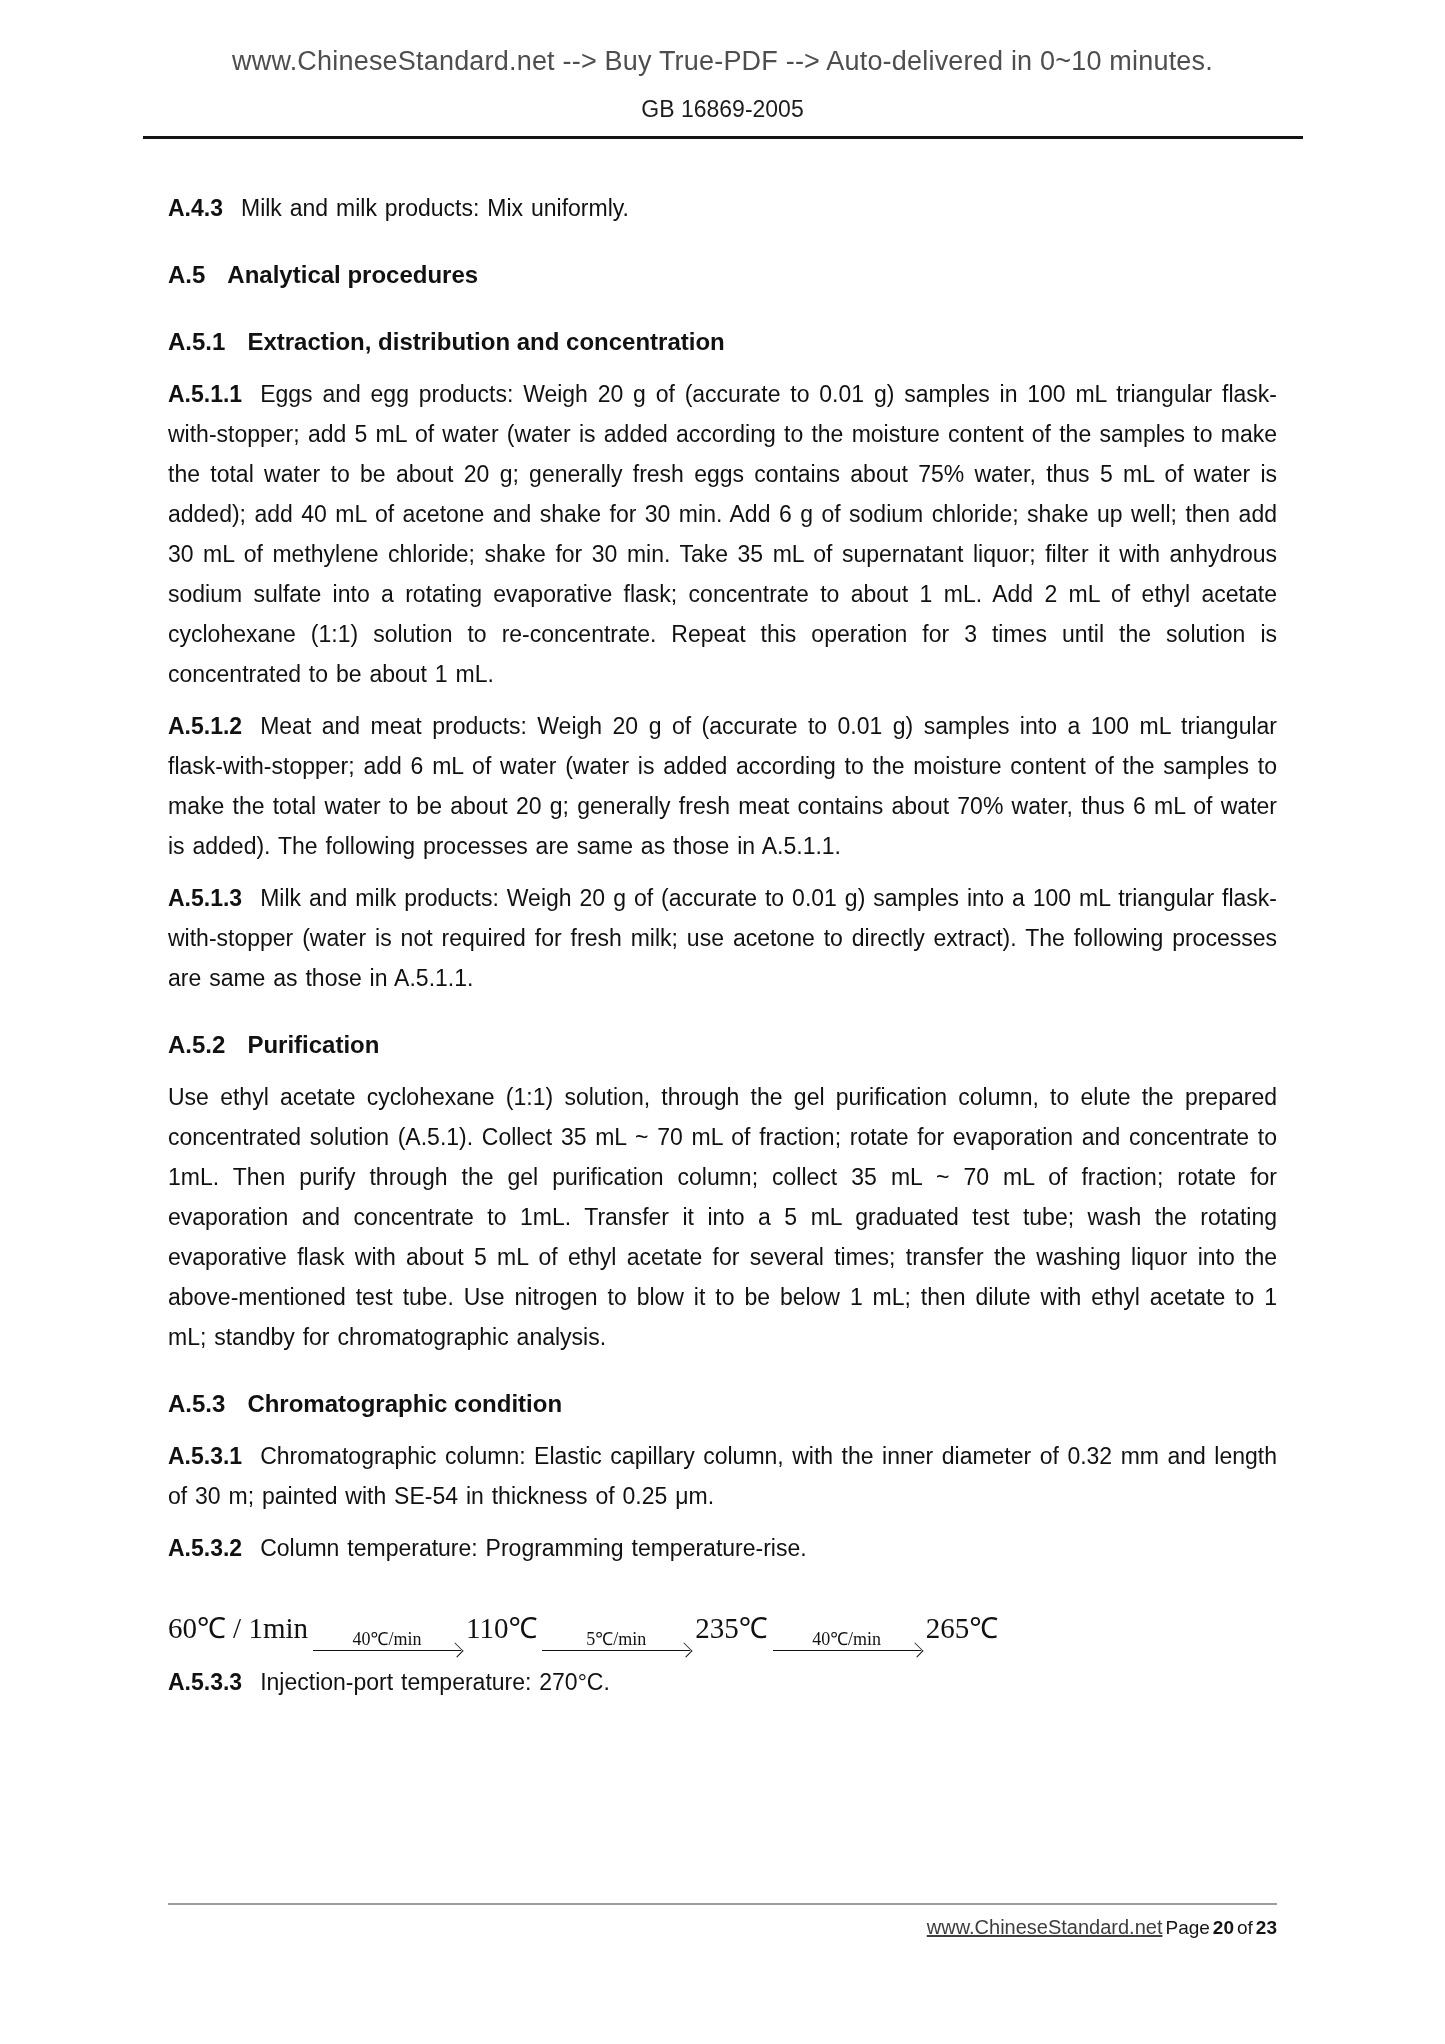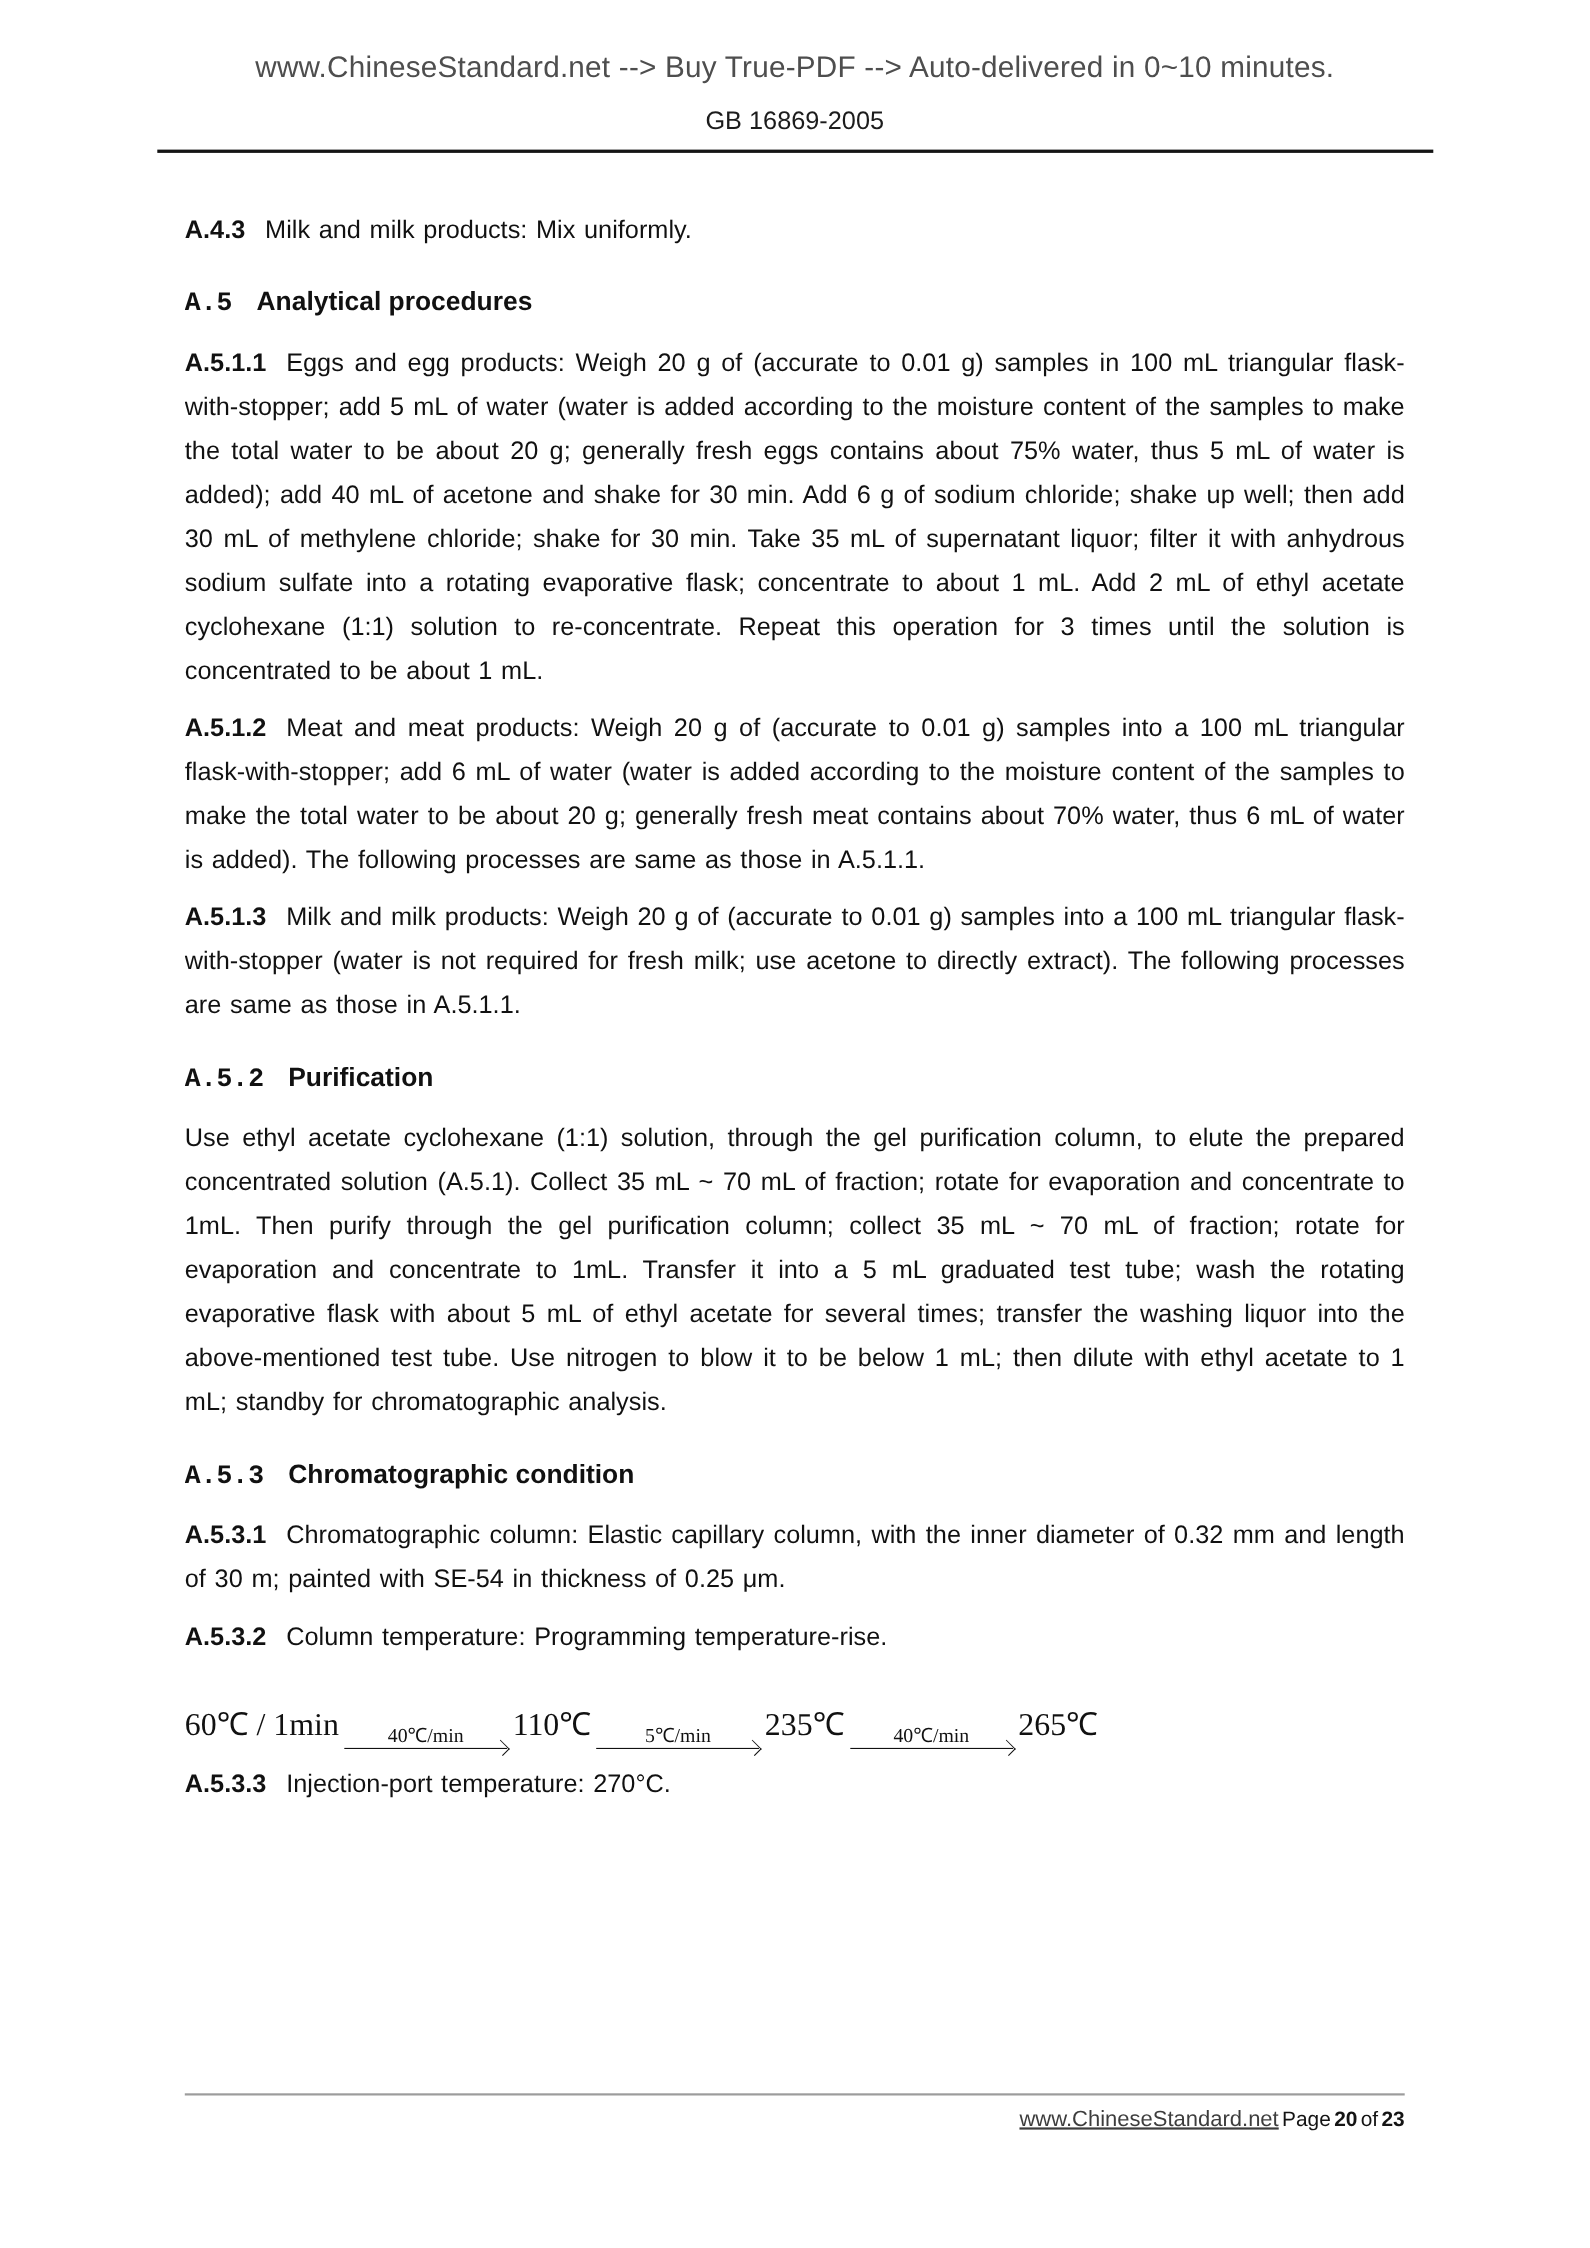--- a/index.html
+++ b/index.html
@@ -36,21 +36,21 @@
     font-size:23px;line-height:40px;
     text-align:justify;
     word-spacing:1.5px;
   }
   .para.first{margin-top:0;}
   .secnum{font-weight:bold;margin-right:18px;}
   .head{
     margin:27px 0 0 0;
     font-size:24px;line-height:40px;font-weight:bold;
   }
-  .head .secnum{margin-right:22px;font-family:Liberation Mono, monospace;}
+  .head .secnum{margin-right:22px;}
   
   .formula{
     margin:16px 0 0 0;
     display:flex;align-items:flex-end;
     font-family:"Liberation Serif",serif;
     font-size:29px;color:#111;
     height:62px;
   }
   .f-text{white-space:nowrap;}
   .f-arrow{
@@ -96,20 +96,21 @@
   <div class="hdr-banner">www.ChineseStandard.net --&gt; Buy True-PDF --&gt; Auto-delivered in 0~10 minutes.</div>
   <div class="hdr-code">GB 16869-2005</div>
   <div class="hdr-rule"></div>
 
   <div class="content">
 
     <p class="para first"><b class="secnum">A.4.3</b><span>Milk and milk products: Mix uniformly.</span></p>
 
     <p class="head"><b class="secnum">A.5</b><span>Analytical procedures</span></p>
 
+    <p class="head"><b class="secnum">A.5.1</b><span>Extraction, distribution and concentration</span></p>
 
     <p class="para"><b class="secnum">A.5.1.1</b><span>Eggs and egg products: Weigh 20 g of (accurate to 0.01 g) samples in 100 mL triangular flask-with-stopper; add 5 mL of water (water is added according to the moisture content of the samples to make the total water to be about 20 g; generally fresh eggs contains about 75% water, thus 5 mL of water is added); add 40 mL of acetone and shake for 30 min. Add 6 g of sodium chloride; shake up well; then add 30 mL of methylene chloride; shake for 30 min. Take 35 mL of supernatant liquor; filter it with anhydrous sodium sulfate into a rotating evaporative flask; concentrate to about 1 mL. Add 2 mL of ethyl acetate cyclohexane (1:1) solution to re-concentrate. Repeat this operation for 3 times until the solution is concentrated to be about 1 mL.</span></p>
 
     <p class="para"><b class="secnum">A.5.1.2</b><span>Meat and meat products: Weigh 20 g of (accurate to 0.01 g) samples into a 100 mL triangular flask-with-stopper; add 6 mL of water (water is added according to the moisture content of the samples to make the total water to be about 20 g; generally fresh meat contains about 70% water, thus 6 mL of water is added). The following processes are same as those in A.5.1.1.</span></p>
 
     <p class="para"><b class="secnum">A.5.1.3</b><span>Milk and milk products: Weigh 20 g of (accurate to 0.01 g) samples into a 100 mL triangular flask-with-stopper (water is not required for fresh milk; use acetone to directly extract). The following processes are same as those in A.5.1.1.</span></p>
 
     <p class="head"><b class="secnum">A.5.2</b><span>Purification</span></p>
 
     <p class="para">Use ethyl acetate cyclohexane (1:1) solution, through the gel purification column, to elute the prepared concentrated solution (A.5.1). Collect 35 mL ~ 70 mL of fraction; rotate for evaporation and concentrate to 1mL. Then purify through the gel purification column; collect 35 mL ~ 70 mL of fraction; rotate for evaporation and concentrate to 1mL. Transfer it into a 5 mL graduated test tube; wash the rotating evaporative flask with about 5 mL of ethyl acetate for several times; transfer the washing liquor into the above-mentioned test tube. Use nitrogen to blow it to be below 1 mL; then dilute with ethyl acetate to 1 mL; standby for chromatographic analysis.</p>

